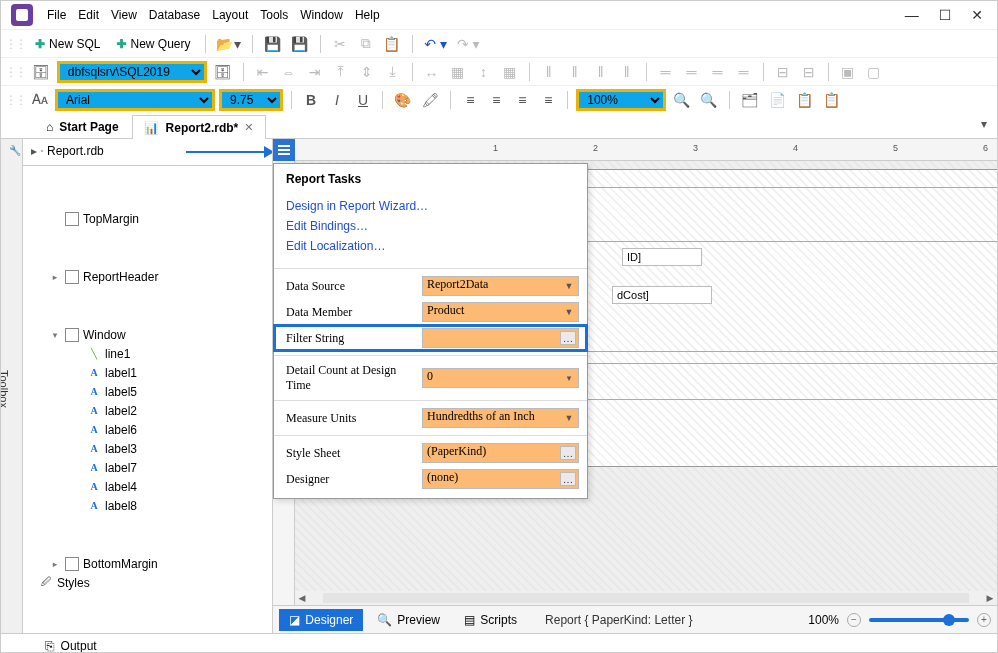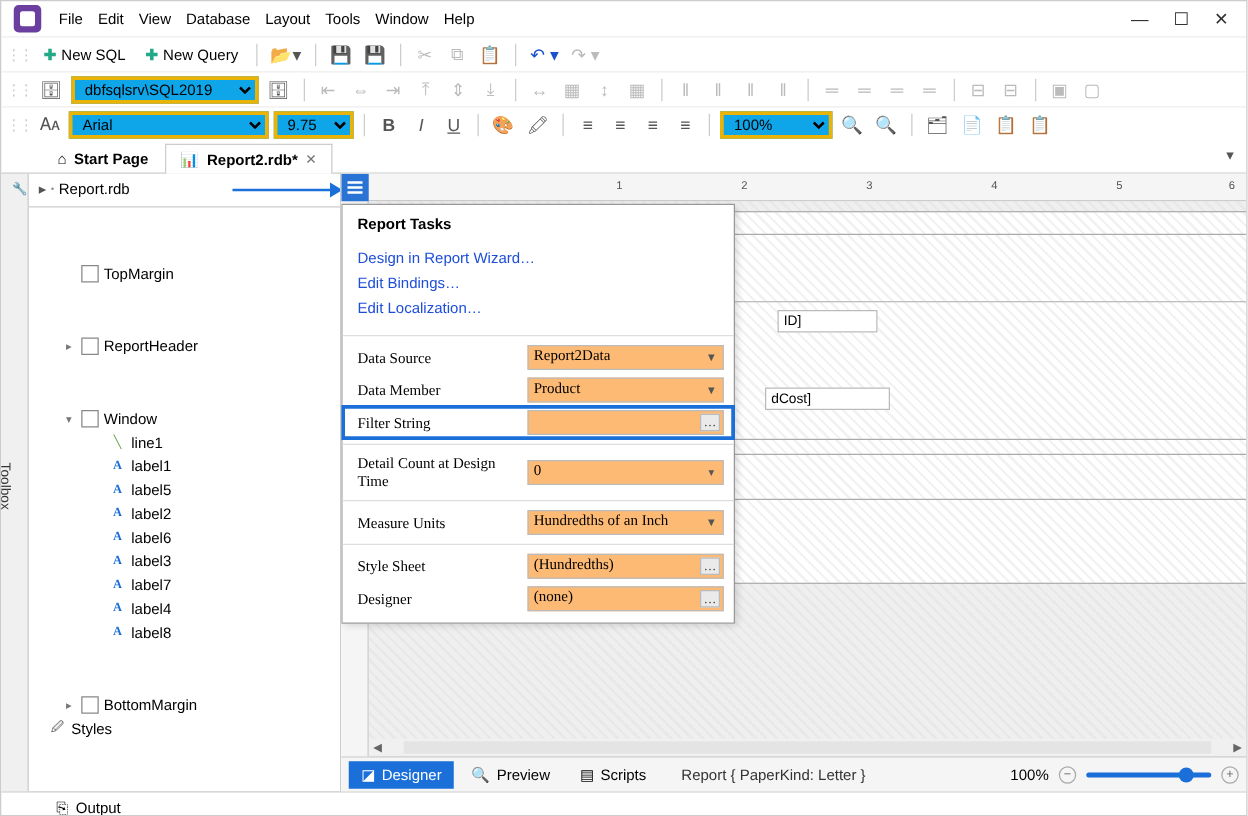--- a/index.html
+++ b/index.html
@@ -326,21 +326,21 @@
       <span class="tick" style="left:688px">6</span>
     </div>
     <div class="ruler-v"></div>
 
     <div class="canvas">
       <div class="page">
         <div class="band" style="height:18px"></div>
         <div class="band" style="height:54px"></div>
         <div class="band tall">
           <div class="field" style="top:6px;left:240px;width:80px">ID]</div>
-          <div class="field" style="top:68px;left:230px;width:100px">dCost]</div>
+          <div class="field" style="top:44px;left:230px;width:100px">dCost]</div>
         </div>
         <div class="band" style="height:12px"></div>
         <div class="band" style="height:36px">
           
         </div>
         <div class="band" style="height:66px;border-bottom:none"></div>
       </div>
     </div>
 
     <div class="smartpanel">
@@ -385,21 +385,21 @@
         <div class="lbl">Measure Units</div>
         <div class="val">
             <span>Hundredths of an Inch</span>
             <span class="dd">▼</span>
           </div>
       </div>
       <div class="grp-sep"></div>
       <div class="proprow">
         <div class="lbl">Style Sheet</div>
         <div class="val">
-            <span>(Hundredths)</span>
+            <span>(PaperKind)</span>
             <span class="ell">…</span>
           </div>
       </div>
       <div class="proprow">
         <div class="lbl">Designer</div>
         <div class="val">
             <span>(none)</span>
             <span class="ell">…</span>
           </div>
       </div>

